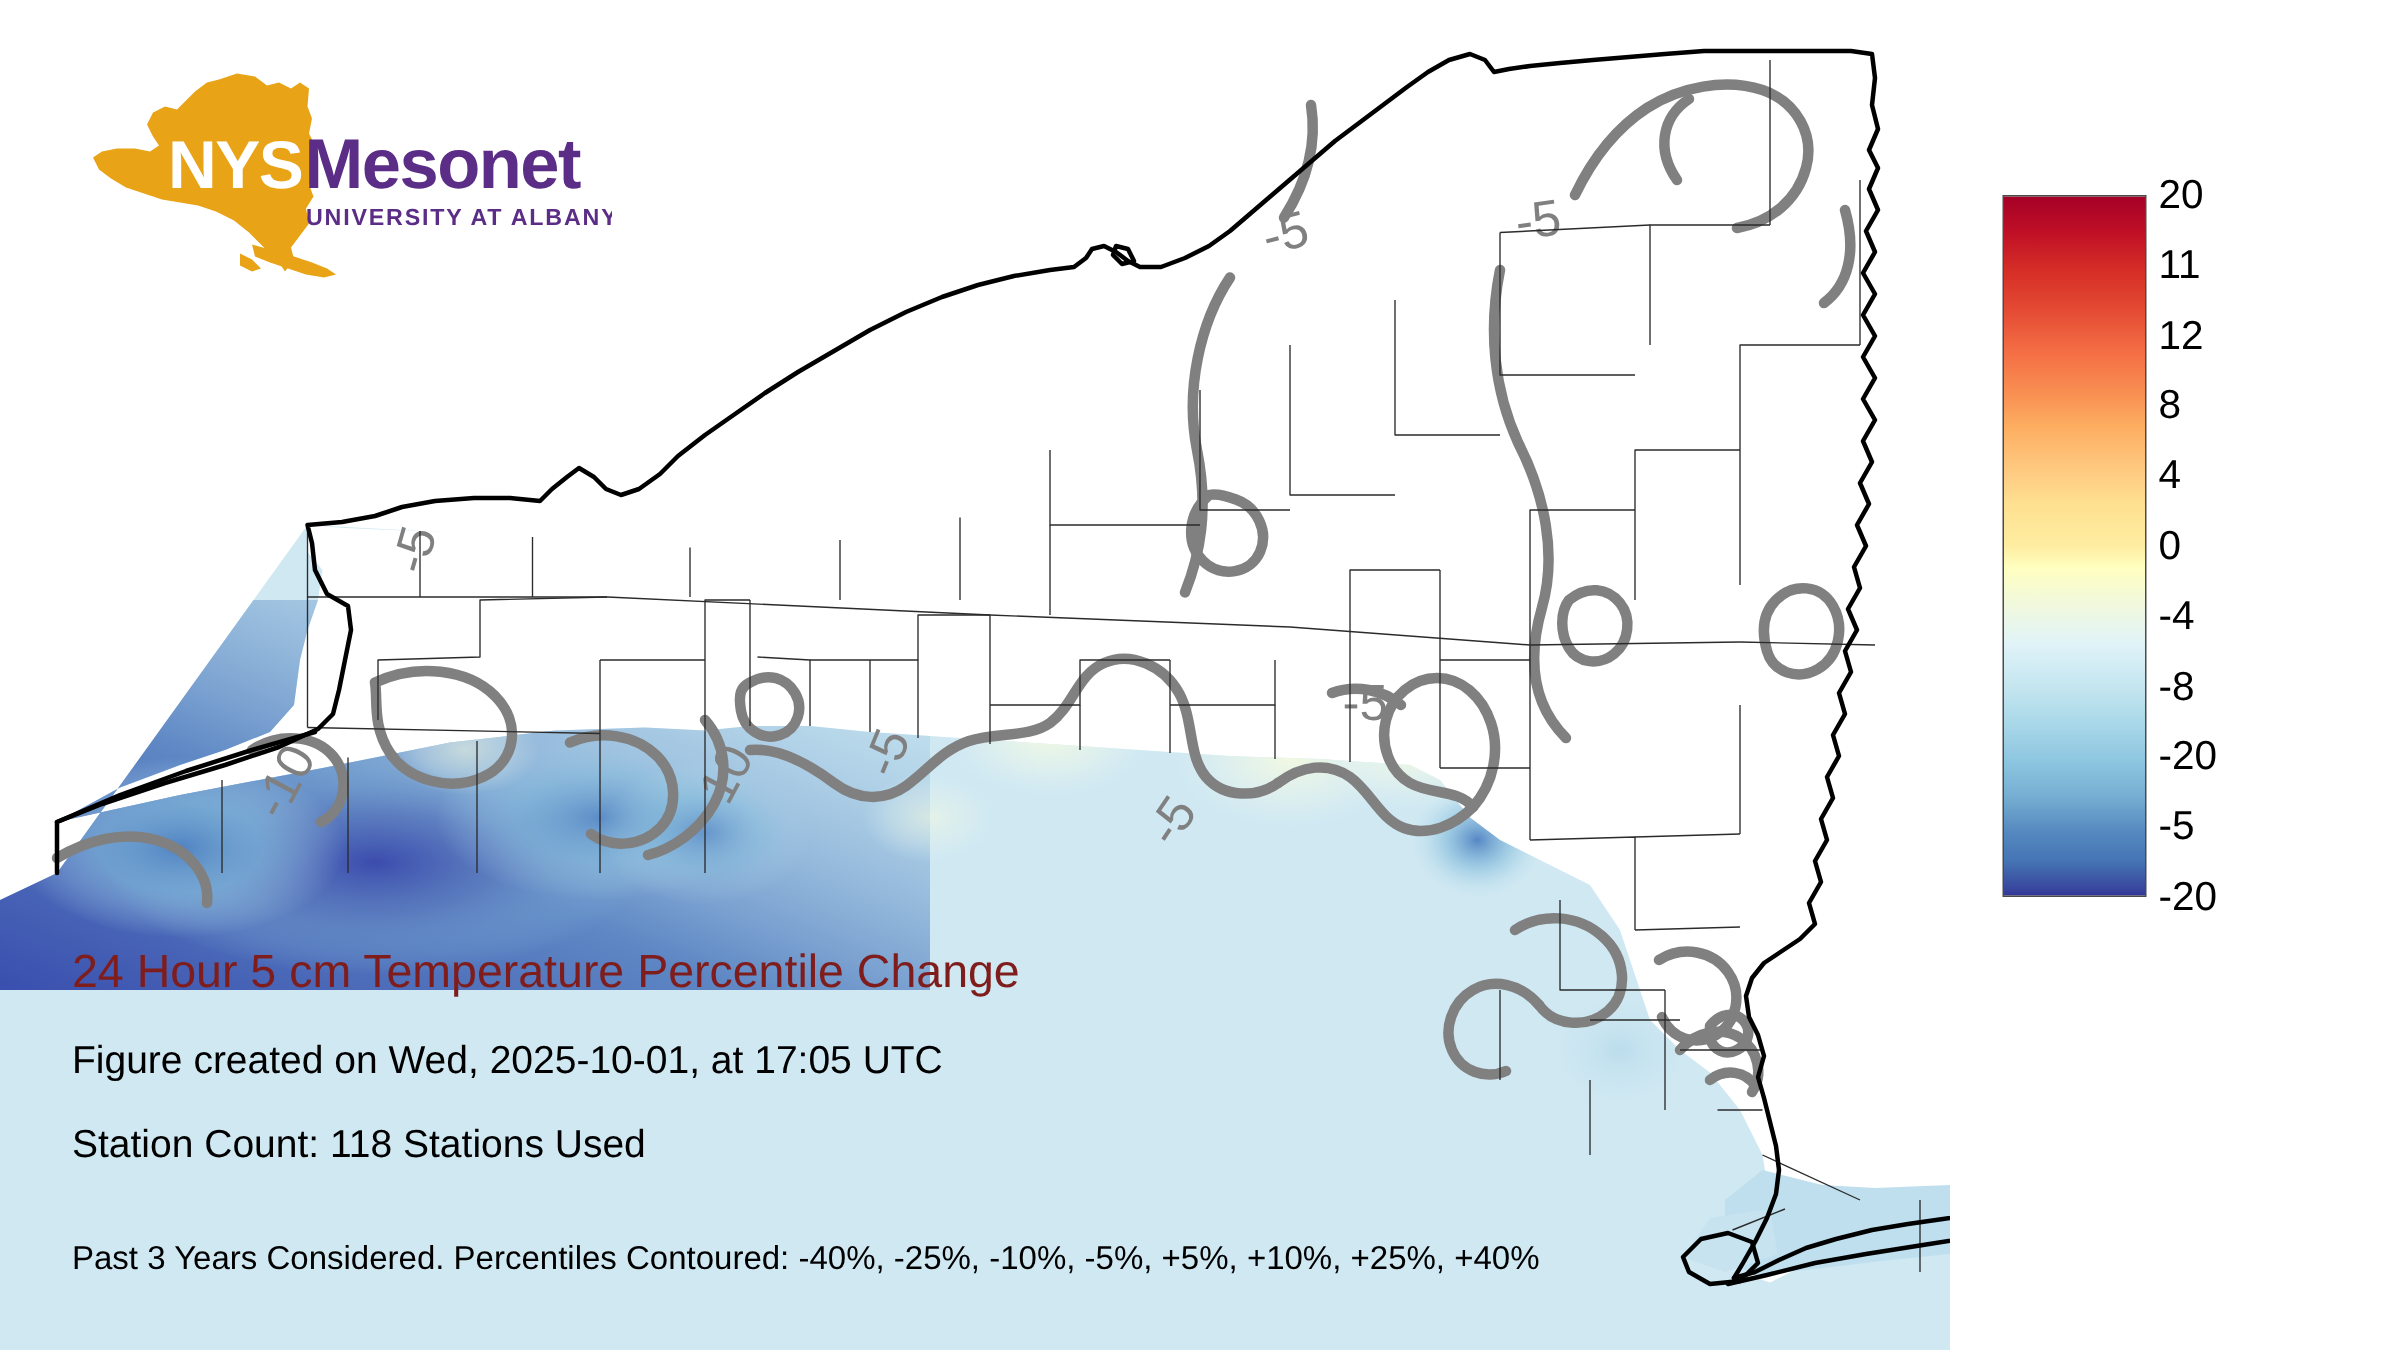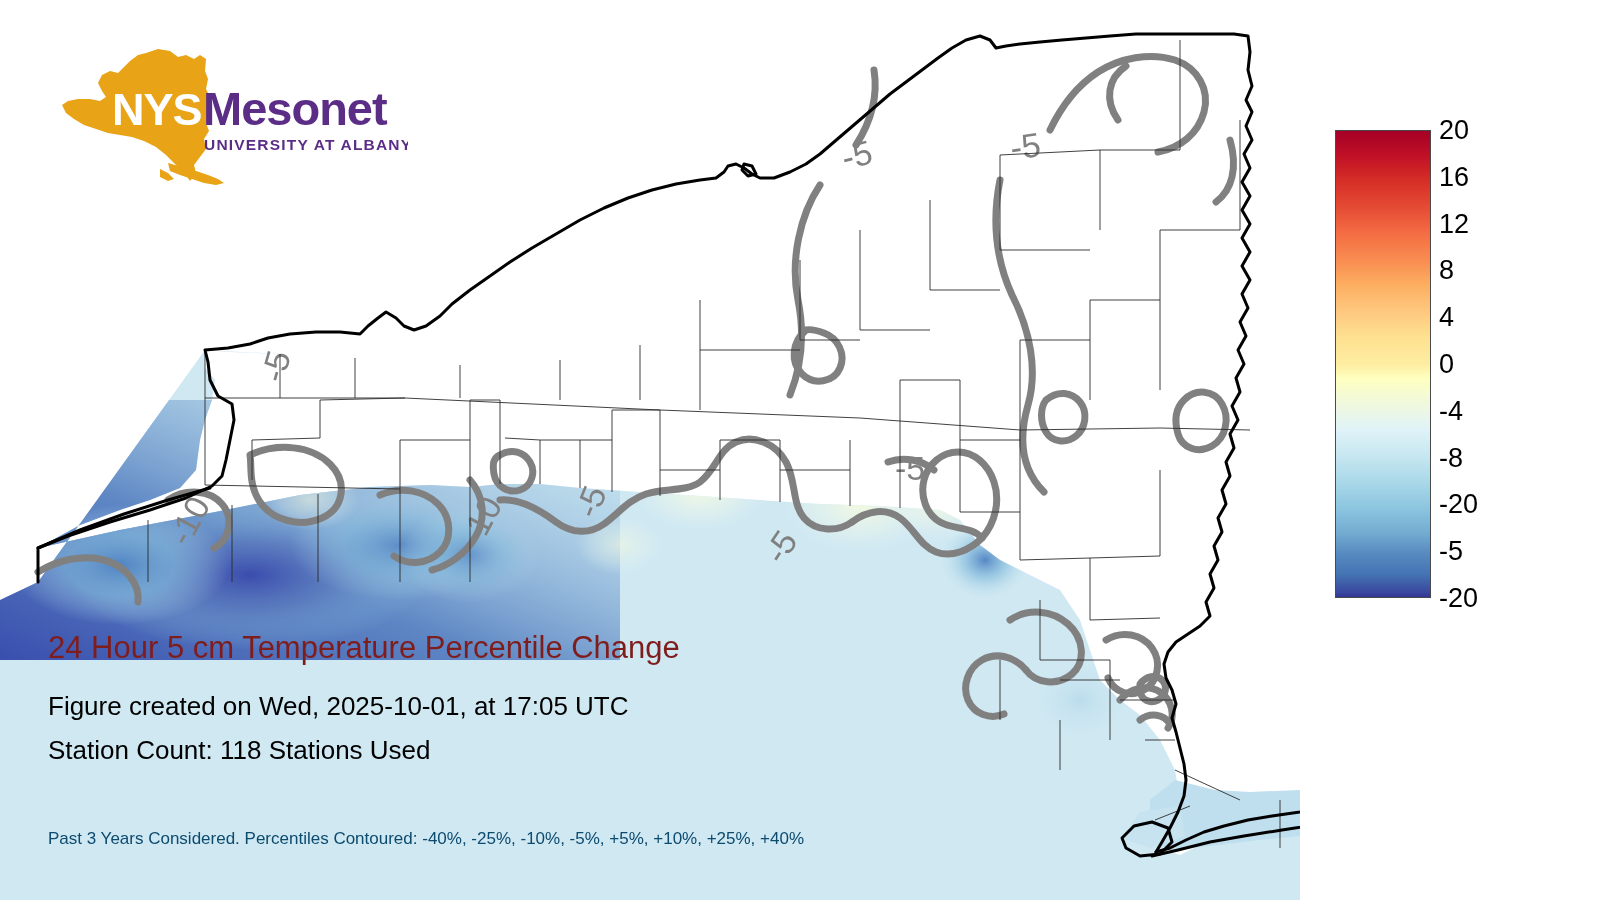--- a/index.html
+++ b/index.html
@@ -109,29 +109,30 @@
     font-size: 31px;
     line-height: 40px;
     color: #7f1d1d;
     white-space: nowrap;
   }
   .cap-line {
     font-size: 26px;
     line-height: 44px;
     color: #000;
     white-space: nowrap;
+    margin-top: 12px;
   }
   .cap-line.first { margin-top: 16px; }
   .cap-note {
     position: absolute;
     left: 48px;
     top: 828px;
-    font-size: 17px;
+    font-size: 22px;
     line-height: 22px;
-    color: #0c4a6e;
+    color: #000000;
     white-space: nowrap;
   }
 
   
   .state-outline {
     fill: none;
     stroke: #000000;
     stroke-width: 3;
     stroke-linejoin: round;
     stroke-linecap: round;
@@ -459,21 +460,21 @@
       <text x="155" y="80" font-family="Liberation Sans, sans-serif" font-size="47" font-weight="bold" fill="#5B2D86" letter-spacing="-1">Mesonet</text>
 
       <text x="156" y="105" font-family="Liberation Sans, sans-serif" font-size="15.5" font-weight="bold" fill="#5B2D86" letter-spacing="1.2">UNIVERSITY AT ALBANY</text>
     </svg>
   </div>
 
   <div class="colorbar-wrap">
     <div class="colorbar-bar"></div>
     <div class="cb-ticks">
       <div class="cb-tick" style="top:0px">20</div>
-      <div class="cb-tick" style="top:46.8px">16</div>
+      <div class="cb-tick" style="top:46.8px">11</div>
       <div class="cb-tick" style="top:93.6px">12</div>
       <div class="cb-tick" style="top:140.4px">8</div>
       <div class="cb-tick" style="top:187.2px">4</div>
       <div class="cb-tick" style="top:234px">0</div>
       <div class="cb-tick" style="top:280.8px">-4</div>
       <div class="cb-tick" style="top:327.6px">-8</div>
       <div class="cb-tick" style="top:374.4px">-20</div>
       <div class="cb-tick" style="top:421.2px">-5</div>
       <div class="cb-tick" style="top:468px">-20</div>
     </div>

